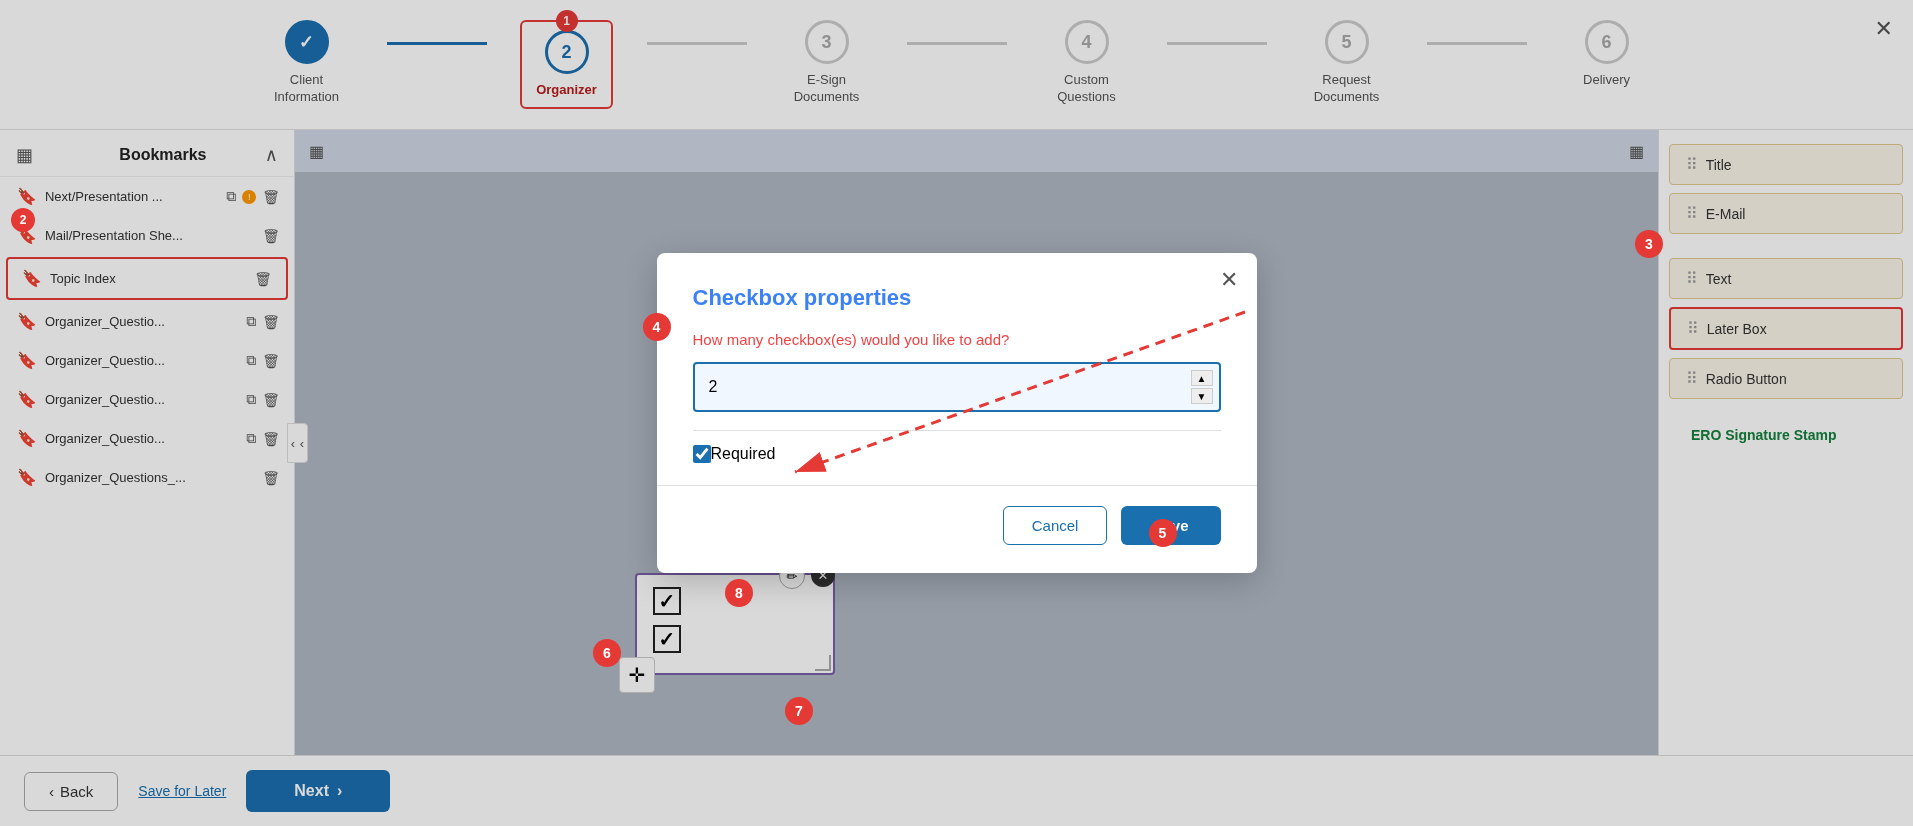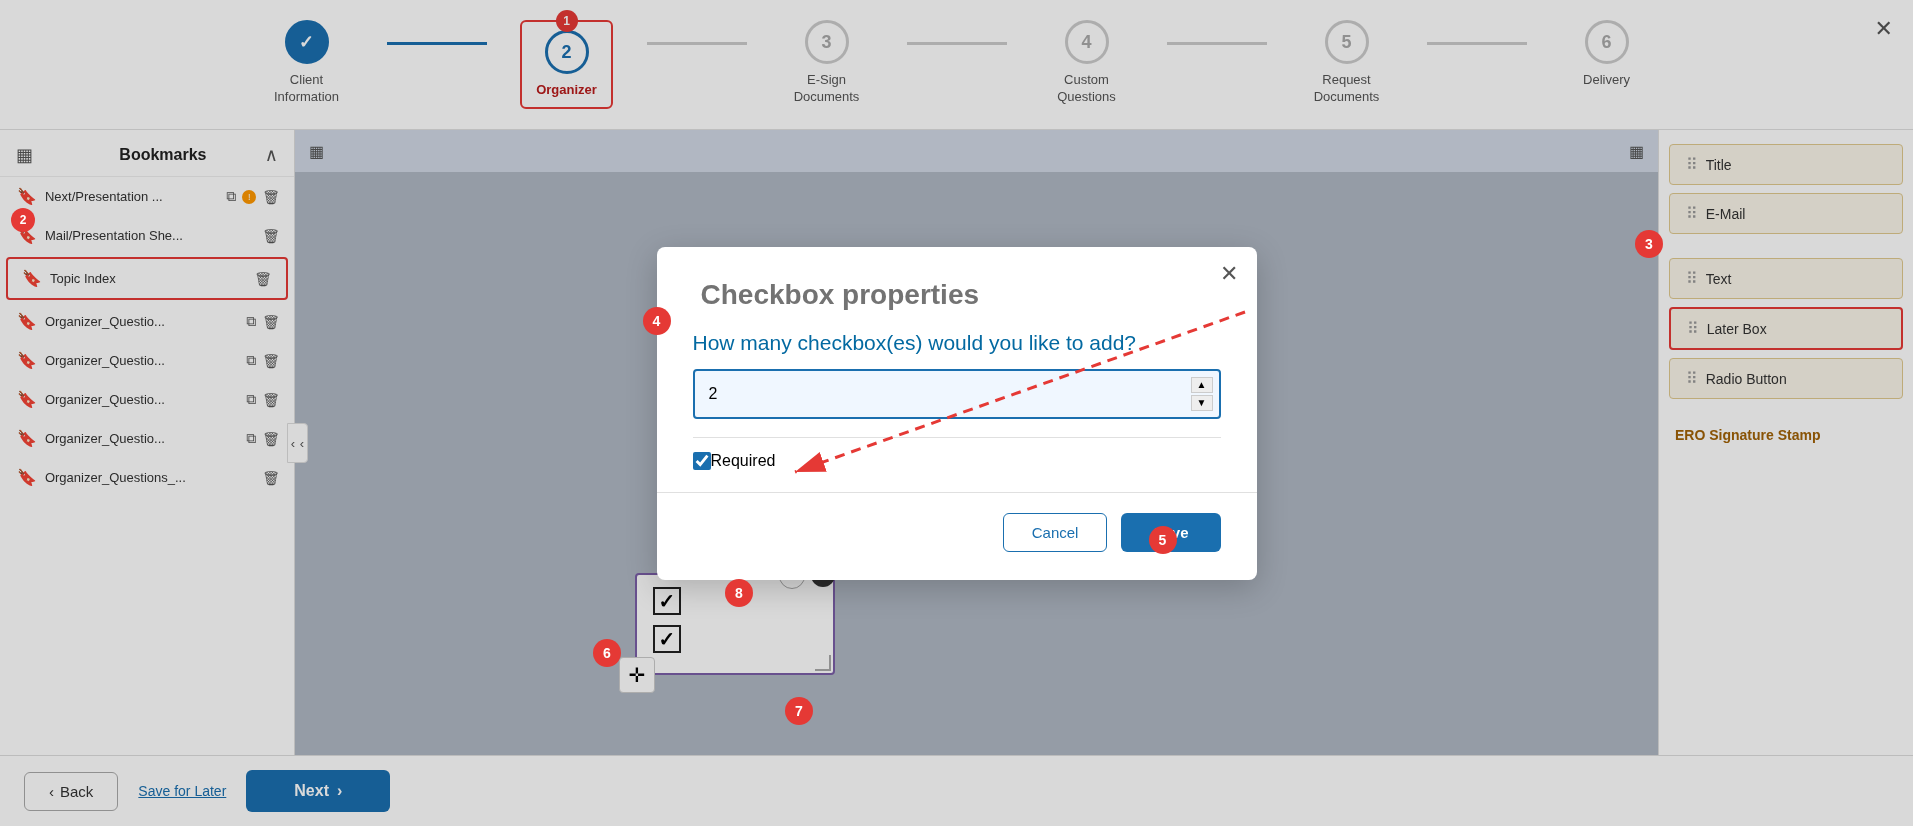--- a/index.html
+++ b/index.html
@@ -42,35 +42,35 @@
 
     
     .main-area { flex: 1; background: #e8edf2; position: relative; overflow: hidden; }
 
     
     .right-panel { width: 255px; background: #fff; border-left: 1px solid #ddd; display: flex; flex-direction: column; padding: 10px 0; }
     .right-panel-item { padding: 10px 16px; border: 1px solid #e0c98f; background: #faf5e9; margin: 4px 10px; border-radius: 4px; cursor: pointer; font-size: 14px; color: #333; display: flex; align-items: center; gap: 8px; }
     .right-panel-item.selected { border: 2px solid #e53935; }
     .drag-handle { color: #999; font-size: 16px; }
     .right-panel-divider { height: 16px; }
-    .right-panel-label { font-size: 14px; font-weight: 600; padding: 8px 16px; color: #a16207; }
+    .right-panel-label { font-size: 14px; font-weight: 600; padding: 8px 16px; color: #15803d; margin-left: 16px; }
 
     
     .bottom-bar { display: flex; align-items: center; padding: 14px 24px; background: #fff; border-top: 1px solid #ddd; gap: 20px; }
     .back-btn { border: 1px solid #aaa; background: #fff; padding: 10px 24px; border-radius: 6px; font-size: 15px; cursor: pointer; display: flex; align-items: center; gap: 6px; color: #333; }
     .deliver-check { display: flex; align-items: center; gap: 8px; font-size: 14px; color: #333; flex: 1; }
     .save-later-link { font-size: 14px; color: #1a6faf; text-decoration: underline; cursor: pointer; }
     .next-btn { background: #1a6faf; color: #fff; border: none; padding: 12px 48px; border-radius: 6px; font-size: 16px; font-weight: bold; cursor: pointer; display: flex; align-items: center; gap: 8px; }
 
     
     .modal-overlay { position: absolute; top: 0; left: 0; right: 0; bottom: 0; background: rgba(0,0,0,0.15); z-index: 100; display: flex; align-items: center; justify-content: center; }
     .modal { background: #fff; border-radius: 8px; box-shadow: 0 8px 32px rgba(0,0,0,0.2); width: 600px; padding: 32px 36px 28px 36px; position: relative; }
-    .modal-title { font-size: 28px; font-weight: bold; color: #737373; margin-bottom: 20px; margin-left: 8px; }
+    .modal-title { font-size: 22px; font-weight: bold; color: #3b82f6; margin-bottom: 20px; }
     .modal-close { position: absolute; top: 14px; right: 18px; background: none; border: none; font-size: 22px; color: #555; cursor: pointer; }
-    .modal-question { font-size: 21px; color: #0369a1; margin-bottom: 14px; }
+    .modal-question { font-size: 15px; color: #ef4444; margin-bottom: 14px; }
     .modal-input-row { display: flex; align-items: center; border: 2px solid #1a6faf; border-radius: 4px; background: #f0f7ff; margin-bottom: 18px; }
     .modal-input { flex: 1; border: none; background: transparent; font-size: 16px; padding: 10px 14px; outline: none; }
     .modal-spinner { display: flex; flex-direction: column; gap: 2px; padding: 6px; cursor: pointer; }
     .spinner-btn { background: #eee; border: 1px solid #ccc; width: 22px; height: 16px; display: flex; align-items: center; justify-content: center; font-size: 10px; cursor: pointer; }
     .modal-checkbox { width: 18px; height: 18px; accent-color: #1a6faf; cursor: pointer; }
     .modal-divider { border: none; border-top: 1px solid #e0e0e0; margin: 0 -36px 20px -36px; }
     .modal-actions { display: flex; justify-content: flex-end; gap: 14px; }
     .modal-cancel-btn { border: 1px solid #1a6faf; background: #fff; color: #1a6faf; padding: 10px 28px; border-radius: 6px; font-size: 15px; cursor: pointer; }
     .modal-save-btn { background: #1a6faf; color: #fff; border: none; padding: 10px 32px; border-radius: 6px; font-size: 15px; font-weight: bold; cursor: pointer; }
 

